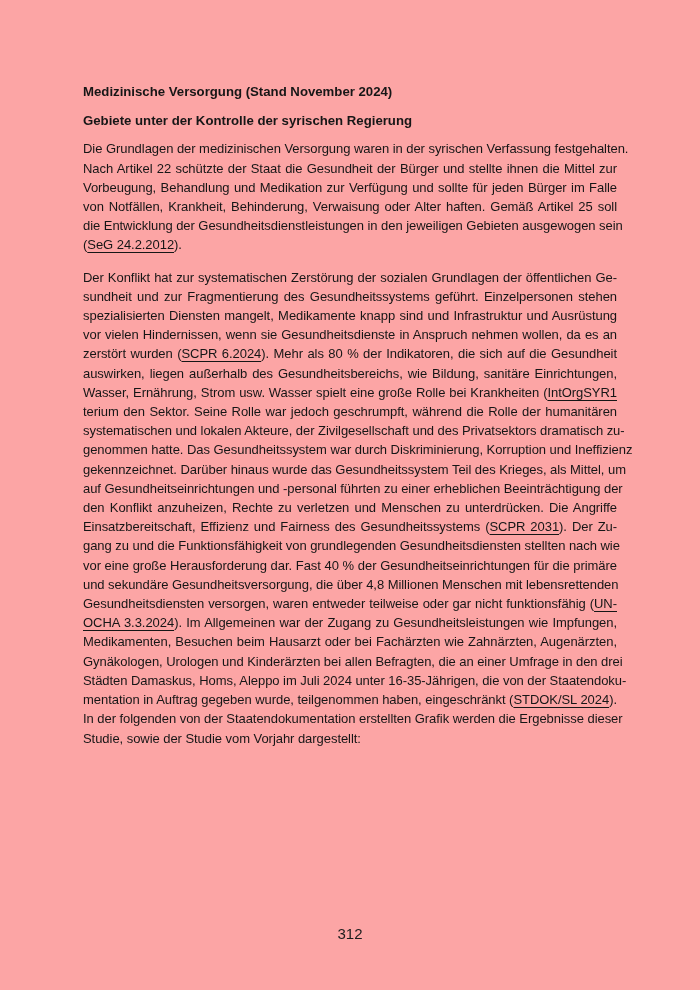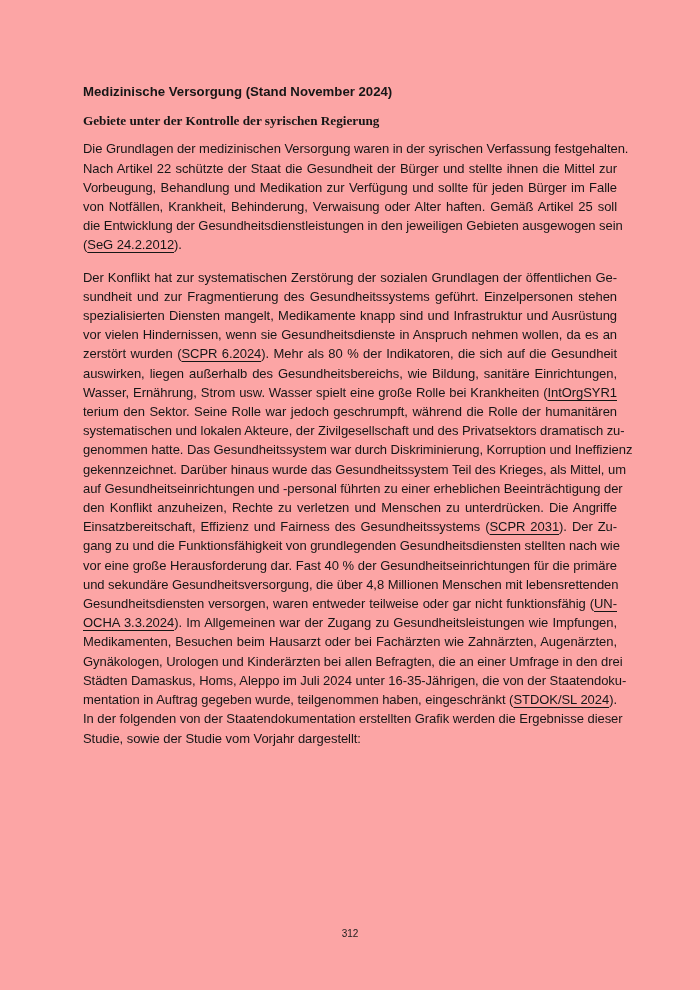--- a/index.html
+++ b/index.html
@@ -29,21 +29,20 @@
   }
   .heading {
     font-size: 13.2px;
     font-weight: bold;
     line-height: 19.2px;
     margin: 0;
     white-space: nowrap;
   }
   .heading + .heading {
     margin-top: 10px;
-    font-family: Liberation Serif, serif;
   }
   #body-text > .para {
     margin-top: 13px;
   }
   #body-text > .para:first-child {
     margin-top: 9px;
   }
   .line {
     font-size: 13px;
     line-height: 19.2px;
@@ -62,21 +61,21 @@
     text-decoration-thickness: 0.9px;
     text-underline-offset: 2.5px;
     cursor: pointer;
   }
   .page-number {
     position: absolute;
     left: 0;
     top: 924px;
     width: 700px;
     text-align: center;
-    font-size: 10px;
+    font-size: 15px;
     line-height: 19px;
     color: #1c1c1c;
   }
 </style>
 </head>
 <body>
 
 <div class="page">
   <div class="content">
     <p class="heading">Medizinische Versorgung (Stand November 2024)</p>

